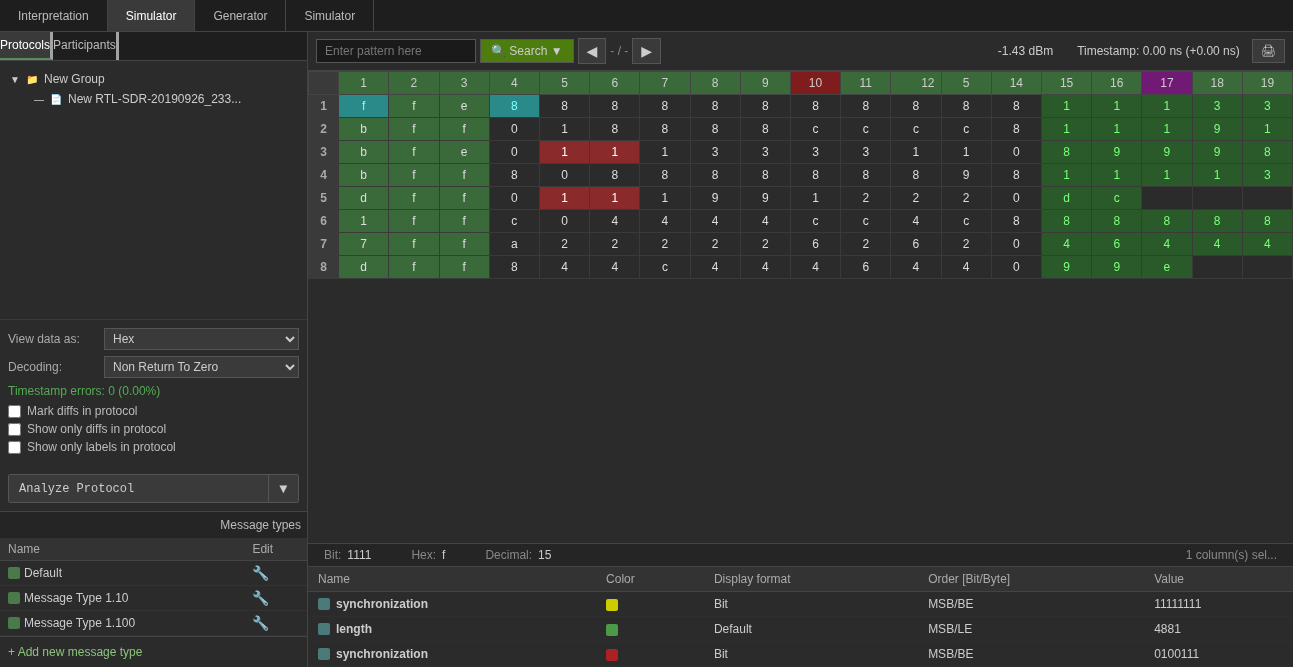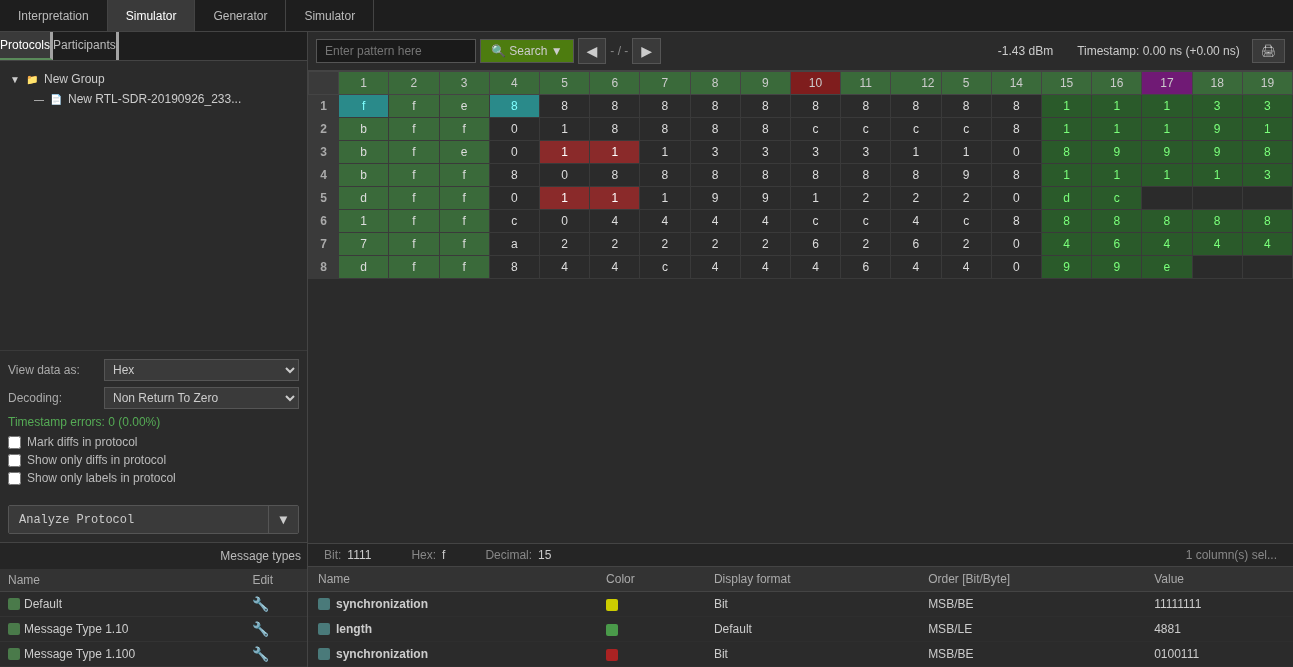--- a/index.html
+++ b/index.html
@@ -499,20 +499,21 @@
               <td>
                 <div class="msg-type-row">
                   <span class="msg-color-box" style="background: rgb(74, 122, 74);"></span>
                   <span>Message Type 1.100</span>
                 </div>
               </td>
               <td><span class="msg-edit-icon">🔧</span></td>
             </tr>
           </tbody>
       </table>
+      <button class="add-msg-btn">+ Add new message type</button>
     </div>
 
   </div>
 
   <div class="right-panel">
 
     <div class="toolbar">
       <input class="search-input" type="text" placeholder="Enter pattern here" style="">
       <button class="search-btn">
         <span>🔍</span>

